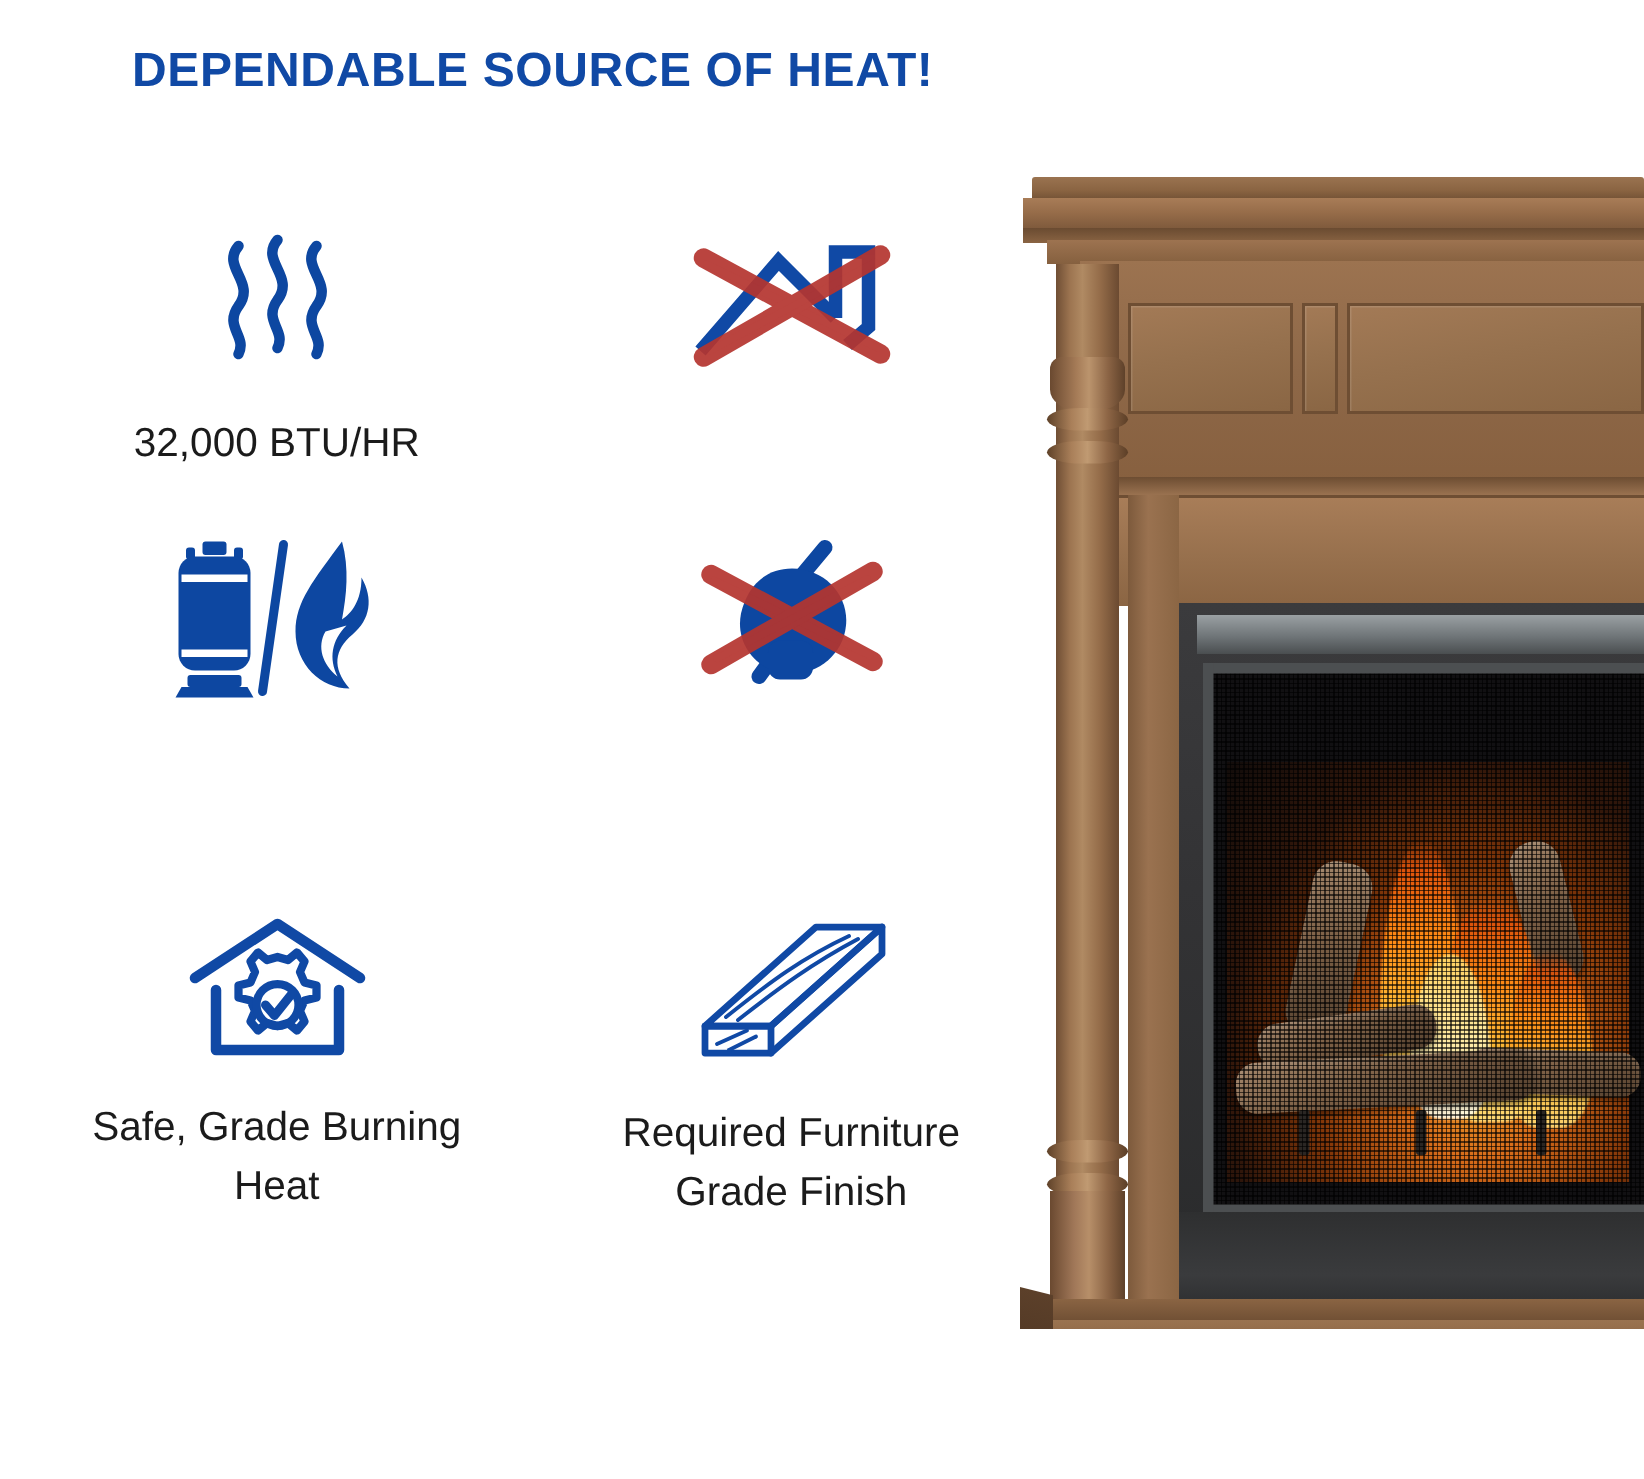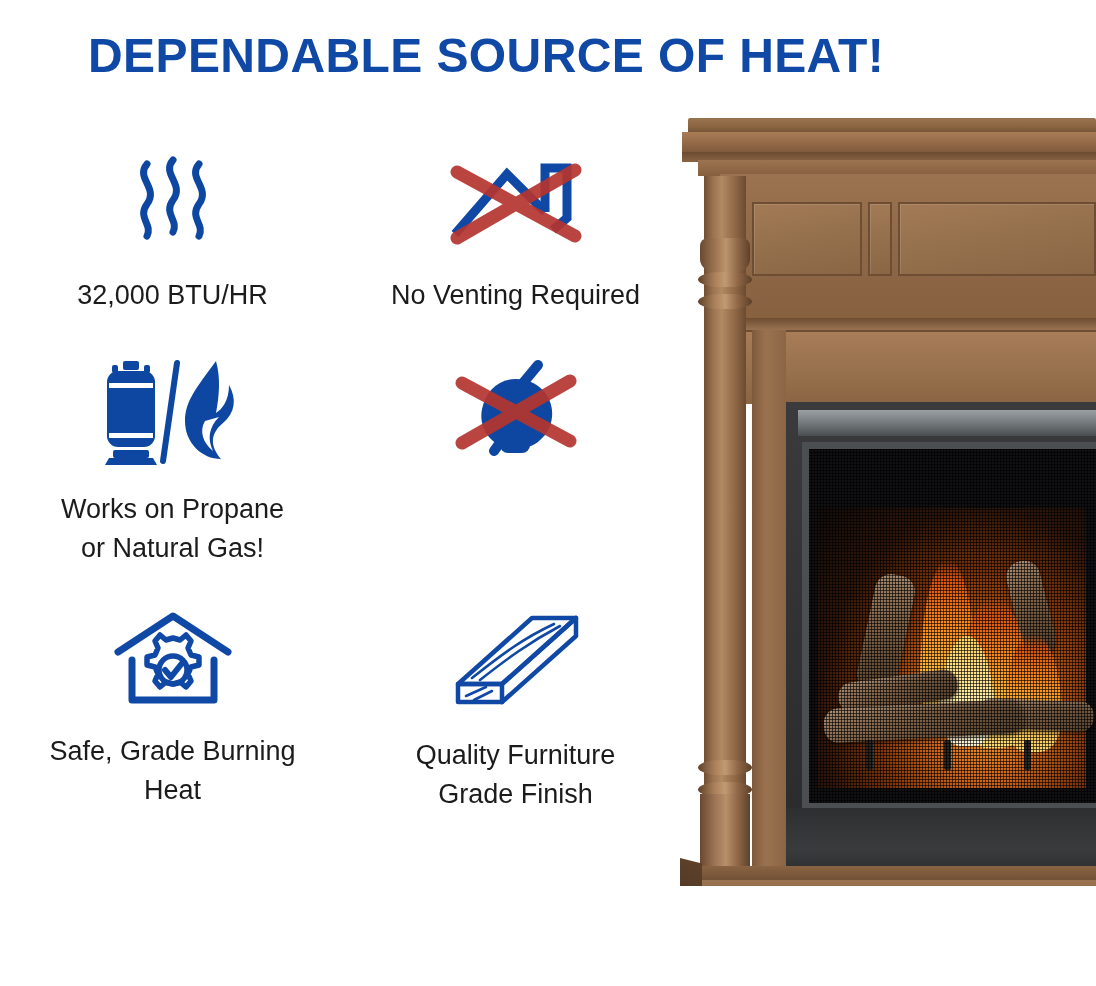--- a/index.html
+++ b/index.html
@@ -19,32 +19,32 @@
     height: 986px;
     background: #ffffff;
   }
 
   
   .headline {
     position: absolute;
     left: 88px;
     top: 28px;
     width: 900px;
-    font-size: 48px;
+    font-size: 32px;
     font-weight: bold;
     letter-spacing: 0.4px;
     color: #1049A5;
     white-space: nowrap;
     font-family: "Liberation Sans", sans-serif;
   }
 
   
   .features {
     position: absolute;
-    left: 0px;
+    left: 12px;
     top: 140px;
     width: 686px;
     height: 760px;
     display: grid;
     grid-template-columns: 345px 341px;
     grid-template-rows: 210px 250px 240px;
   }
 
   .feature {
     display: flex;
@@ -284,21 +284,20 @@
           </g>
 
           <g stroke="#B5352F" stroke-linecap="round" opacity="0.92">
             <path d="M16,22 L134,86" stroke-width="13"></path>
             <path d="M18,26 L132,82" stroke-width="5" opacity="0.55"></path>
             <path d="M134,20 L16,88" stroke-width="13"></path>
             <path d="M130,25 L20,84" stroke-width="5" opacity="0.55"></path>
           </g>
         </svg>
       </div>
-      <div class="feature-label">No Venting Required</div>
     </div>
 
     <div class="feature r2c1">
       <div class="feature-icon">
         <svg width="176" height="110" viewBox="0 0 176 110" aria-hidden="true">
 
           <g fill="#0D47A1">
             <rect x="38" y="4" width="16" height="9" rx="2"></rect>
             <rect x="27" y="8" width="6" height="8" rx="2"></rect>
             <rect x="59" y="8" width="6" height="8" rx="2"></rect>
@@ -312,22 +311,20 @@
           </g>
 
           <path d="M92 6 L78 104" stroke="#0D47A1" stroke-width="6" stroke-linecap="round"></path>
 
           <path d="M131 4 C112 30, 100 44, 100 64 C100 86, 117 102, 136 102
                    C124 88, 126 76, 138 66 C150 56, 152 42, 144 28
                    C144 44, 137 52, 131 56 C134 40, 136 22, 131 4 Z" fill="#0D47A1"></path>
           <path d="M134 60 C124 70, 122 82, 128 94 C118 86, 114 74, 120 64 Z" fill="#FFFFFF"></path>
         </svg>
       </div>
-      <div class="feature-label">Works on Propane
-or Natural Gas!</div>
     </div>
 
     <div class="feature r2c2">
       <div class="feature-icon">
         <svg width="140" height="110" viewBox="0 0 140 110" aria-hidden="true">
 
           <g fill="#0D47A1" stroke="#0D47A1" stroke-width="10" stroke-linecap="round">
             <line x1="92" y1="10" x2="72" y2="34"></line>
             <line x1="48" y1="96" x2="64" y2="74"></line>
           </g>
@@ -375,21 +372,21 @@
             <polygon points="12,76 56,76 56,94 12,94"></polygon>
             <polyline points="56,76 130,10 130,28 56,94"></polyline>
 
             <path d="M26 70 C56 46, 78 30, 108 16" stroke-width="2.6"></path>
             <path d="M34 72 C62 50, 84 34, 114 18" stroke-width="2.6"></path>
             <path d="M20 88 L40 79" stroke-width="2.6"></path>
             <path d="M28 92 L46 83" stroke-width="2.6"></path>
           </g>
         </svg>
       </div>
-      <div class="feature-label">Quality Furniture
+      <div class="feature-label">Required Furniture
 Grade Finish</div>
     </div>
 
   </div>
 
   <div class="photo">
 
     <div class="crown-top"></div>
     <div class="crown-mid"></div>
     <div class="crown-shadow"></div>

